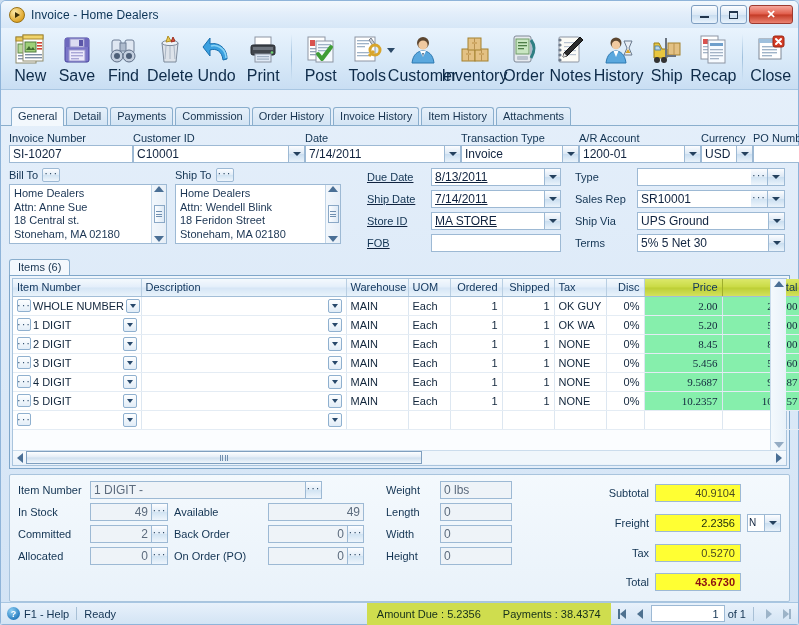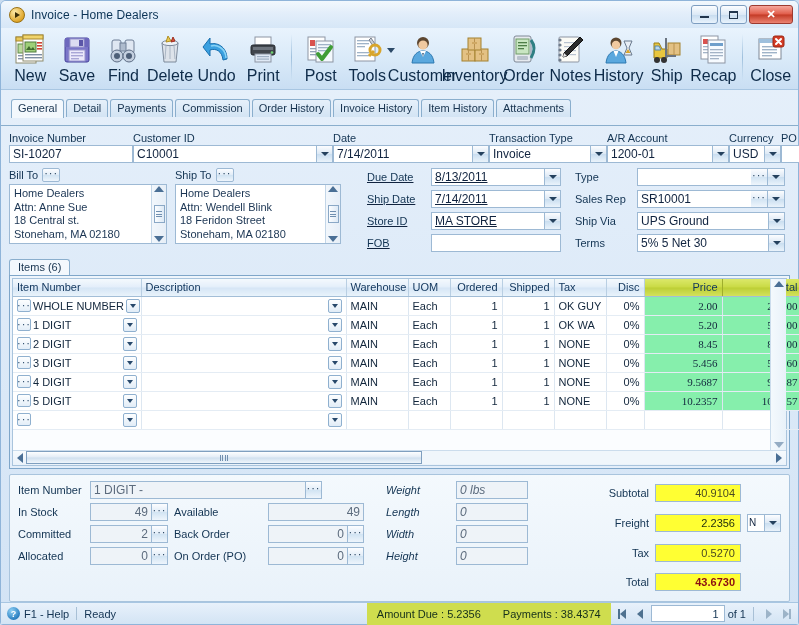--- a/index.html
+++ b/index.html
@@ -52,21 +52,21 @@
     border-bottom:1px solid #a8c6e2;
   }
   .tb-btn { width:52px; display:flex; flex-direction:column; align-items:center; padding-top:3px; cursor:default; }
   .tb-btn .ico { height:32px; display:flex; align-items:flex-end; justify-content:center; }
   .tb-btn .lbl { font-size:16px; margin-top:2px; color:#0e2b49; }
   .tb-sep { width:1px; align-self:stretch; margin:4px 5px 8px;
     background:linear-gradient(180deg,rgba(160,190,220,0), #9fc0dd, rgba(160,190,220,0)); }
   .caret-dn { width:0;height:0;border-left:4px solid transparent;border-right:4px solid transparent;border-top:5px solid #2c4a68; align-self:center; margin:0 2px 18px -4px;}
 
   
-  .tabstrip { height:36px; flex:none; display:flex; align-items:center; padding-left:10px;
+  .tabstrip { height:36px; flex:none; display:flex; align-items:flex-end; padding-left:10px;
     border-bottom:1px solid #8aaecd; background:transparent; }
   .tab {
     font-size:11px; padding:2px 6px 2px; margin-right:2px;
     border:1px solid #8aaecd; border-bottom:none; border-radius:3px 3px 0 0;
     background:linear-gradient(180deg,#e6f0fa,#d3e4f4); color:#17334f; line-height:13px;
   }
   .tab.active { background:#f3f8fd; position:relative; top:1px; padding-bottom:3px; }
 
   
   .body { flex:1; padding:6px 8px 0; display:flex; flex-direction:column; min-height:0; }
@@ -545,21 +545,21 @@
 
   <div class="body">
 
     <div class="form-top">
       <div class="fcol" style="width:132px">
         <span class="flabel">Invoice Number</span>
         <div class="inp" style="width:124px">SI-10207</div>
       </div>
       <div class="fcol" style="width:224px">
         <span class="flabel">Customer ID</span>
-        <div class="combo" style="width:200px">
+        <div class="combo" style="width:172px">
           <div class="inp">C10001</div>
           <div class="ddbtn">
               <span class="v"></span>
             </div>
         </div>
       </div>
       <div class="fcol" style="width:164px">
         <span class="flabel">Date</span>
         <div class="combo" style="width:156px">
           <div class="inp">7/14/2011</div>
@@ -1038,21 +1038,21 @@
           <span class="smalllabel">On Order (PO)</span>
           <div class="combo">
             <div class="inp grey" style="justify-content:flex-end">0</div>
             <div class="elbtn" style="border-left:1px solid #9db9d4">
                 <span class="dots">···</span>
               </div>
           </div>
         </div>
       </div>
 
-      <div style="display:grid; grid-template-columns:48px 72px; gap:4px 22px; align-items:center; margin-left:22px; align-content:start;font-style:italic;">
+      <div style="display:grid; grid-template-columns:48px 72px; gap:4px 6px; align-items:center; margin-left:22px; align-content:start;">
         <span class="smalllabel">Weight</span>
         <div class="inp grey">0 lbs</div>
         <span class="smalllabel">Length</span>
         <div class="inp grey">0</div>
         <span class="smalllabel">Width</span>
         <div class="inp grey">0</div>
         <span class="smalllabel">Height</span>
         <div class="inp grey">0</div>
       </div>
 

